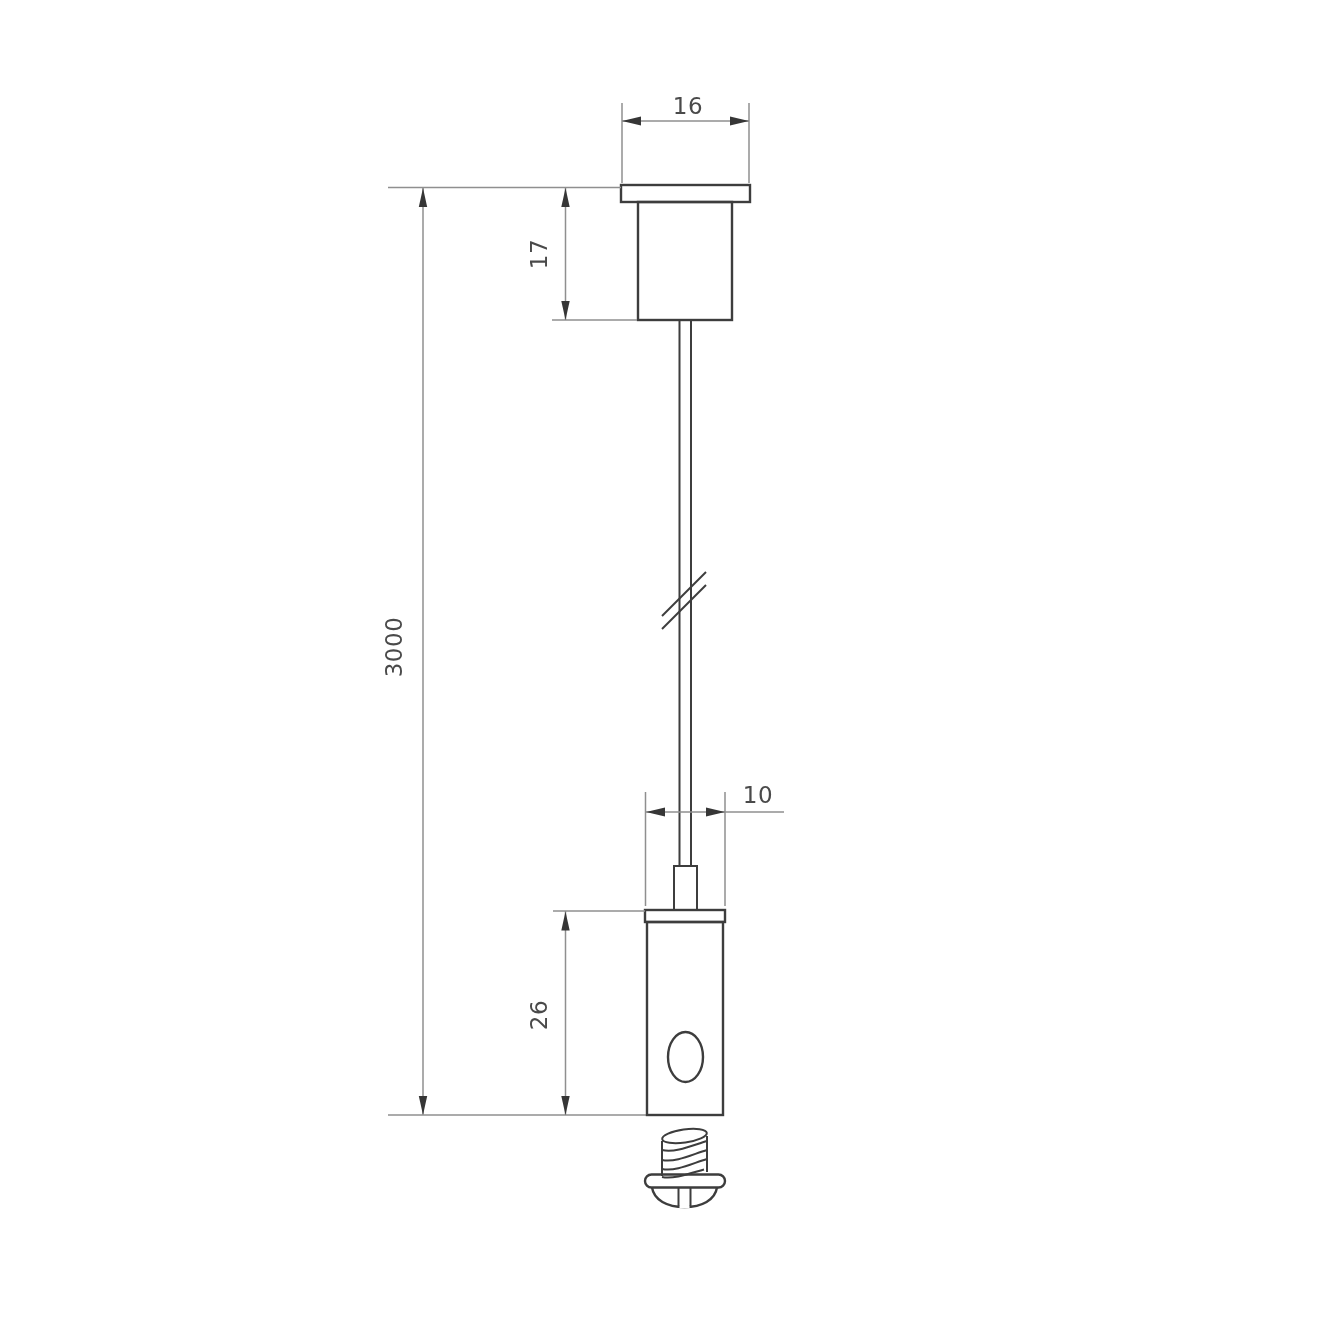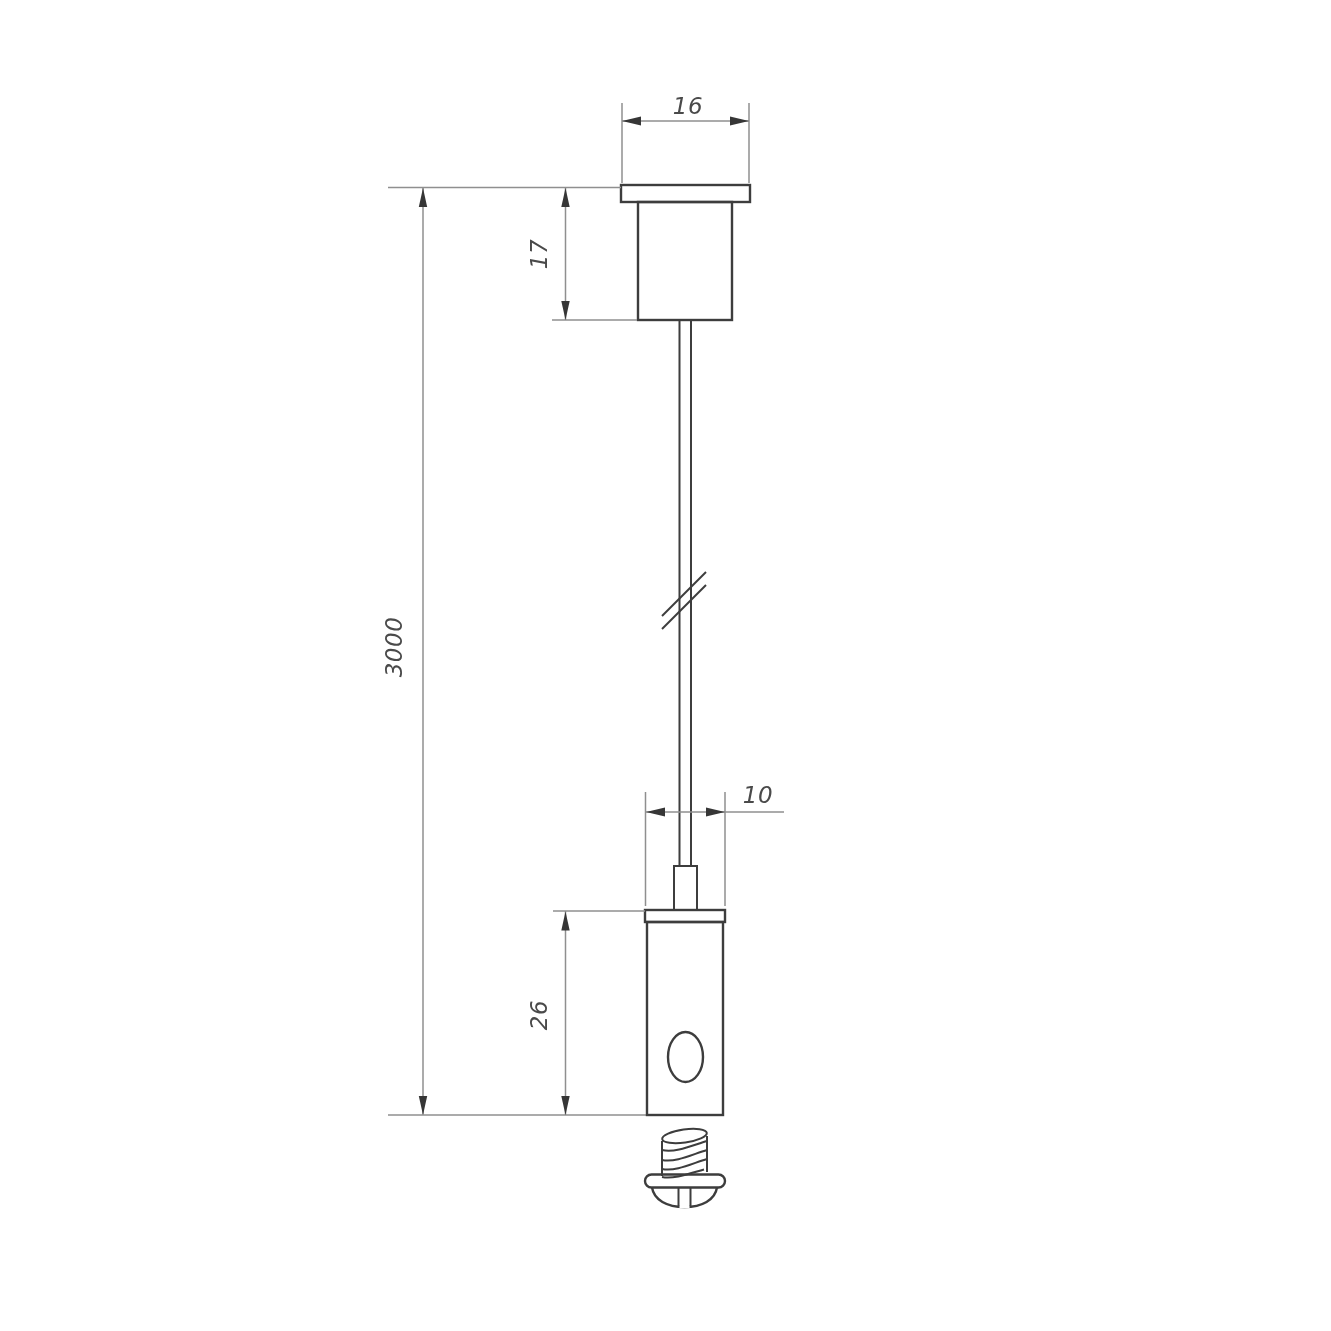--- a/index.html
+++ b/index.html
@@ -9,21 +9,20 @@
     width: 1331px;
     height: 1331px;
     overflow: hidden;
     font-family: "DejaVu Sans", sans-serif;
   }
   .canvas {
     position: relative;
     width: 1331px;
     height: 1331px;
     background: var(--background, #ffffff);
-    font-style: italic;
   }
   svg { display: block; }
   
   .obj {
     fill: none;
     stroke: var(--object-line, #3d3d3d);
     stroke-width: 2.4;
     stroke-linecap: butt;
     stroke-linejoin: miter;
   }

